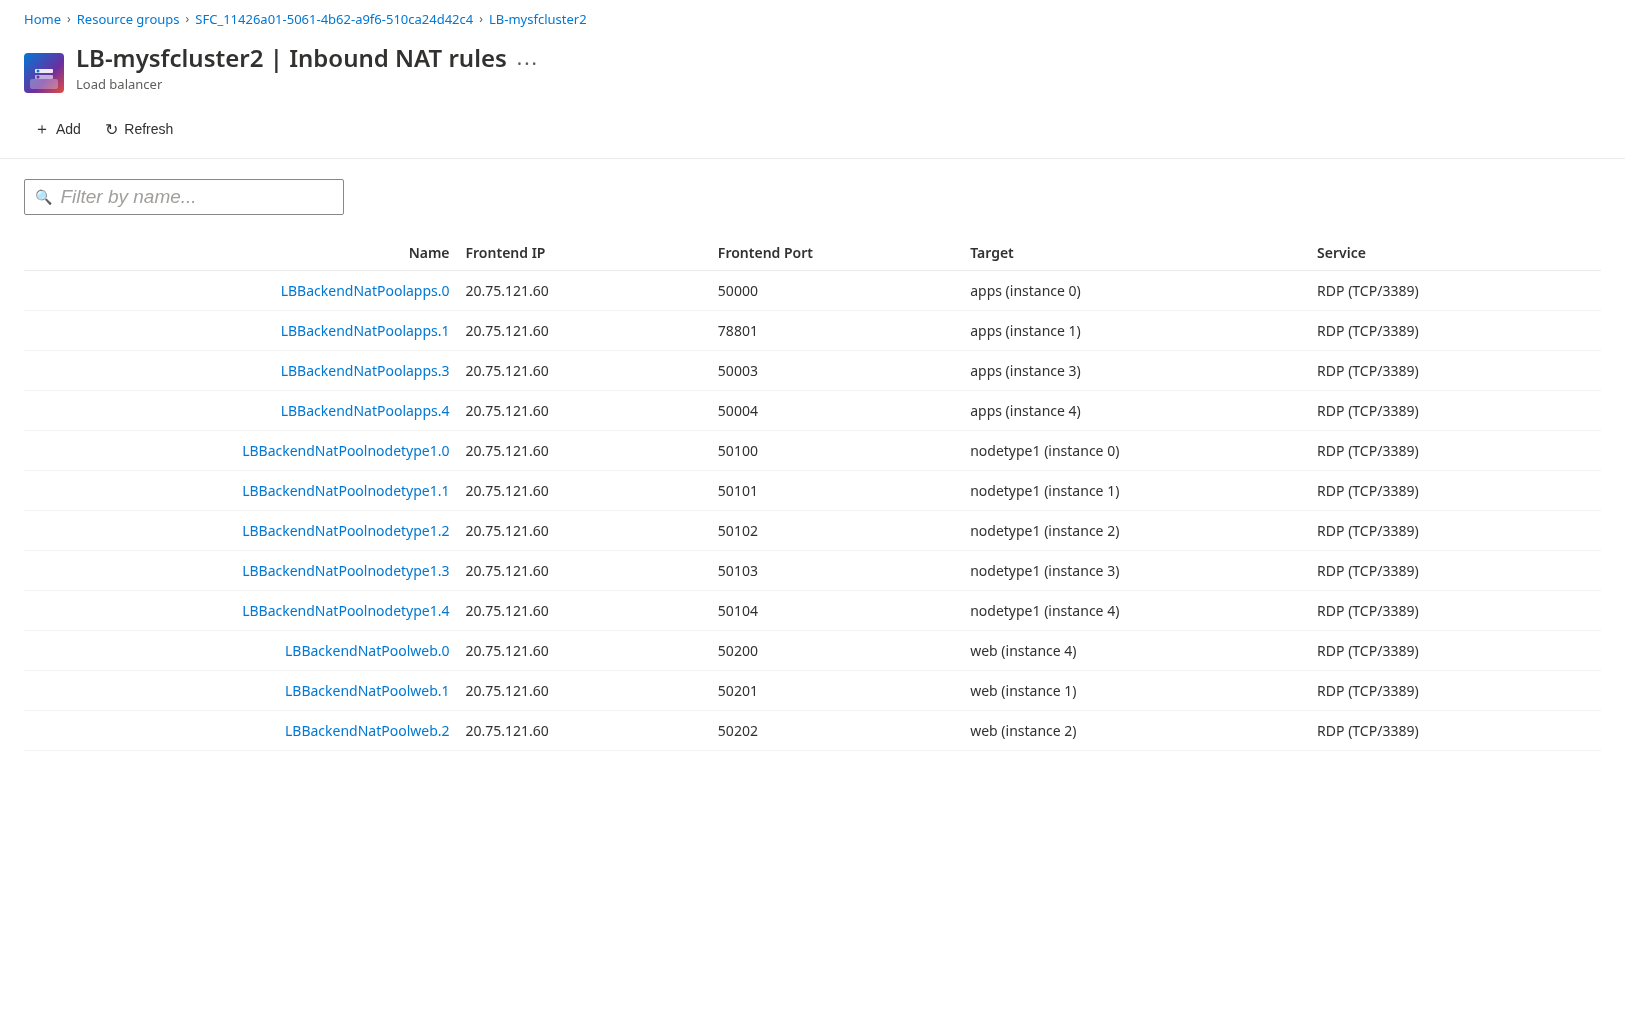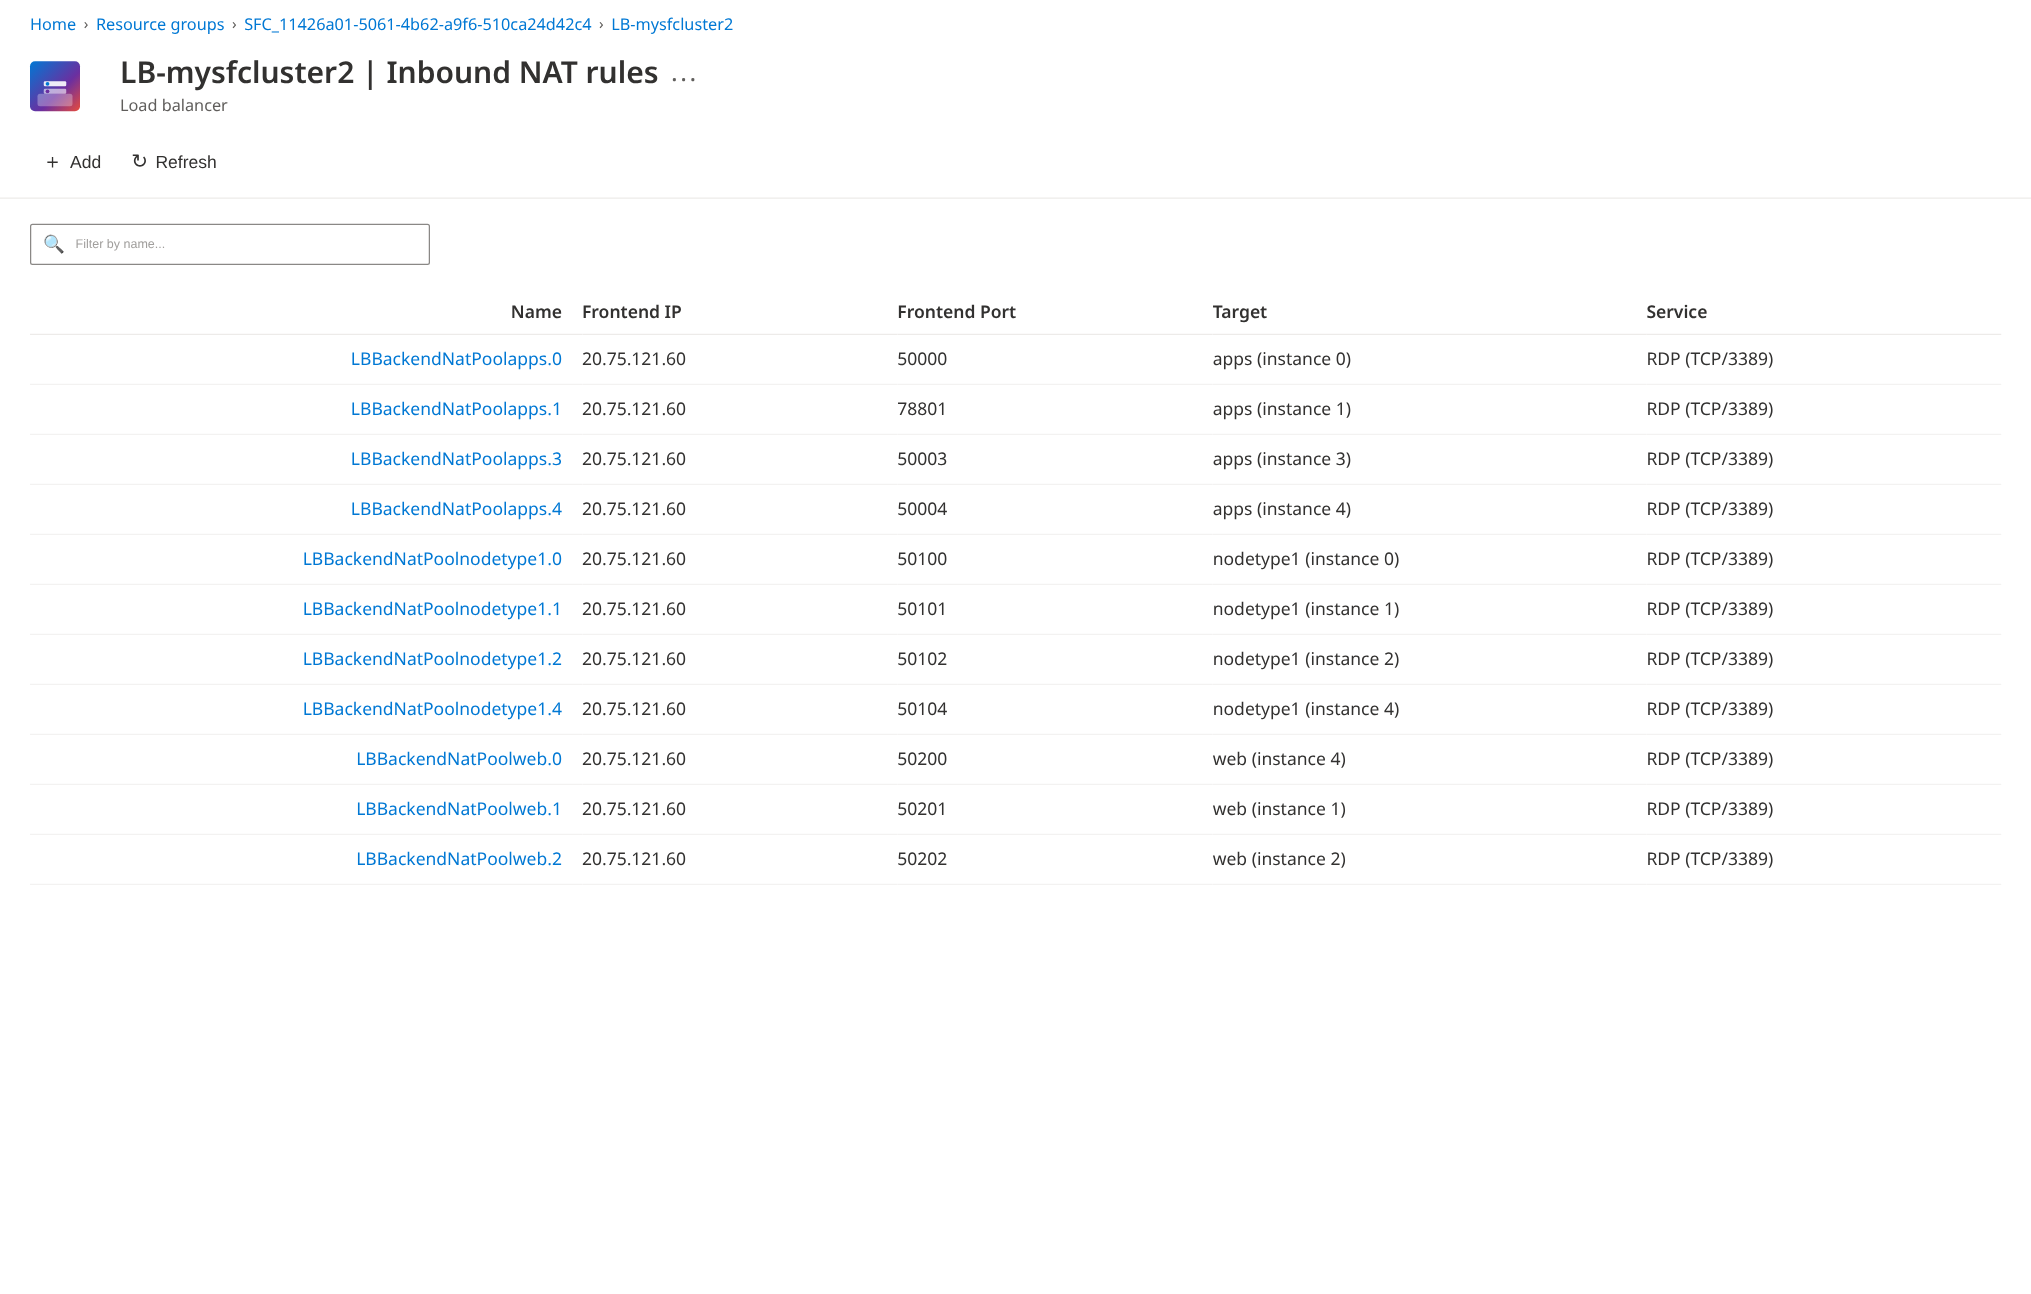--- a/index.html
+++ b/index.html
@@ -20,23 +20,23 @@
       color: #605e5c;
     }
     .breadcrumb a {
       color: #0078d4;
       text-decoration: none;
     }
     .breadcrumb-sep { color: #605e5c; font-size: 12px; }
 
     .page-header {
       display: flex;
-      align-items: center;
+      align-items: flex-end;
       padding: 8px 24px 16px 24px;
-      gap: 32px;
+      gap: 12px;
     }
     .page-icon {
       width: 40px;
       height: 40px;
       flex-shrink: 0;
       margin-top: 2px;
     }
     .page-icon-inner {
       width: 40px;
       height: 40px;
@@ -116,24 +116,25 @@
       border-radius: 2px;
       padding: 6px 10px;
       width: 320px;
       margin-bottom: 20px;
       gap: 8px;
     }
     .filter-icon { color: #605e5c; font-size: 14px; }
     .filter-input {
       border: none;
       outline: none;
-      font-size: 10px;
+      font-size: 19px;
       color: #323130;
       flex: 1;
       background: transparent;
+      font-style: italic;
     }
     .filter-input::placeholder { color: #a19f9d; }
 
     table {
       width: 100%;
       border-collapse: collapse;
     }
     thead tr {
       border-bottom: 1px solid #edebe9;
     }
@@ -268,20 +269,27 @@
           <td class="col-service">RDP (TCP/3389)</td>
         </tr>
         <tr>
           <td class="link-cell col-name"><a href="#">LBBackendNatPoolnodetype1.2</a></td>
           <td class="col-frontend-ip">20.75.121.60</td>
           <td class="col-frontend-port">50102</td>
           <td class="col-target">nodetype1 (instance 2)</td>
           <td class="col-service">RDP (TCP/3389)</td>
         </tr>
         <tr>
+          <td class="link-cell col-name"><a href="#">LBBackendNatPoolnodetype1.3</a></td>
+          <td class="col-frontend-ip">20.75.121.60</td>
+          <td class="col-frontend-port">50103</td>
+          <td class="col-target">nodetype1 (instance 3)</td>
+          <td class="col-service">RDP (TCP/3389)</td>
+        </tr>
+        <tr>
           <td class="link-cell col-name"><a href="#">LBBackendNatPoolnodetype1.4</a></td>
           <td class="col-frontend-ip">20.75.121.60</td>
           <td class="col-frontend-port">50104</td>
           <td class="col-target">nodetype1 (instance 4)</td>
           <td class="col-service">RDP (TCP/3389)</td>
         </tr>
         <tr>
           <td class="link-cell col-name"><a href="#">LBBackendNatPoolweb.0</a></td>
           <td class="col-frontend-ip">20.75.121.60</td>
           <td class="col-frontend-port">50200</td>

